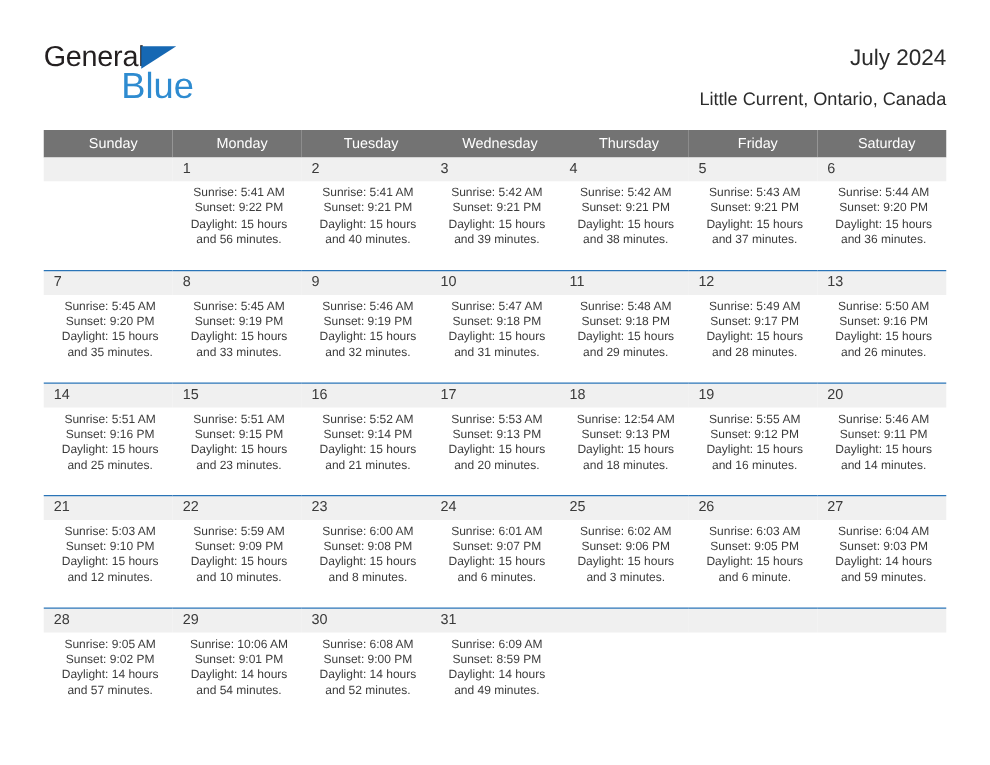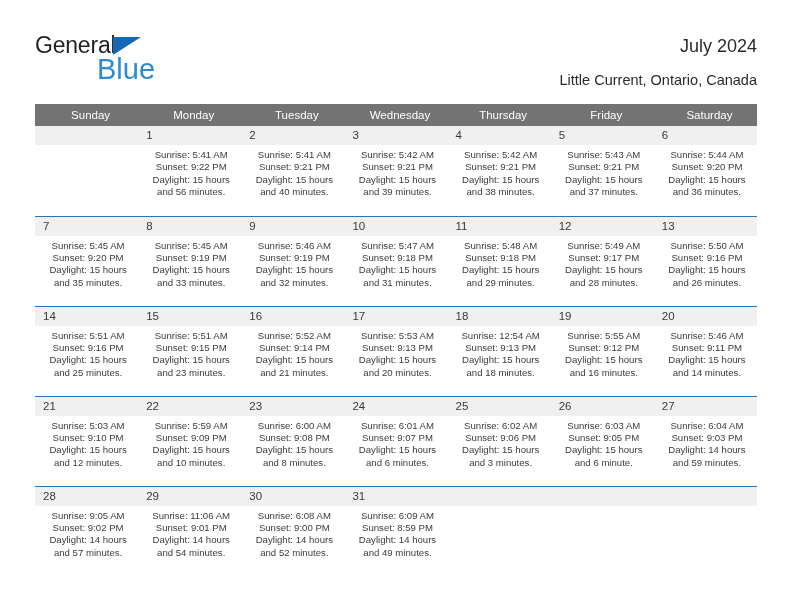--- a/index.html
+++ b/index.html
@@ -415,21 +415,21 @@
             <div class="cellbody">
               <div>Sunrise: 9:05 AM</div>
               <div>Sunset: 9:02 PM</div>
               <div>Daylight: 14 hours</div>
               <div>and 57 minutes.</div>
             </div>
           </td>
           <td>
             <div class="daynum">29</div>
             <div class="cellbody">
-              <div>Sunrise: 11:06 AM</div>
+              <div>Sunrise: 10:06 AM</div>
               <div>Sunset: 9:01 PM</div>
               <div>Daylight: 14 hours</div>
               <div>and 54 minutes.</div>
             </div>
           </td>
           <td>
             <div class="daynum">30</div>
             <div class="cellbody">
               <div>Sunrise: 6:08 AM</div>
               <div>Sunset: 9:00 PM</div>

